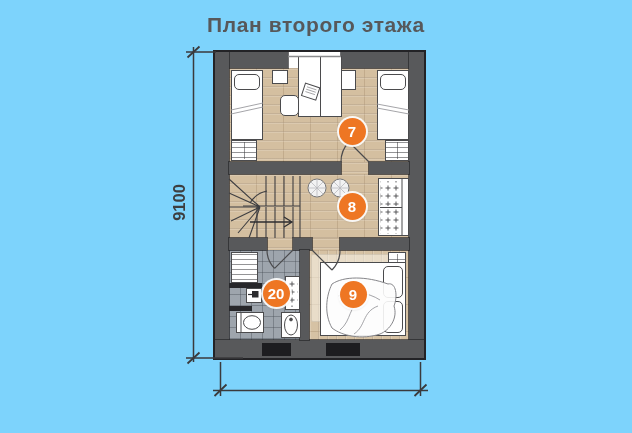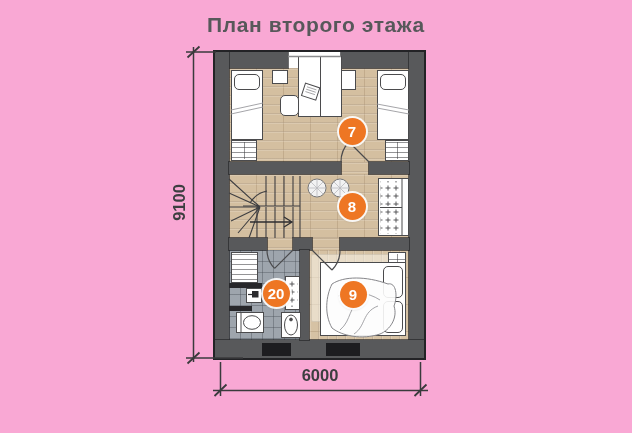--- a/index.html
+++ b/index.html
@@ -1,16 +1,16 @@
 <!DOCTYPE html>
 <html><head>
 <meta charset="utf-8">
 <style>
   html,body{margin:0;padding:0;}
-  .stage{position:relative;width:632px;height:433px;background:#f9a8d4;overflow:hidden;
+  .stage{position:relative;width:632px;height:433px;background:#7dd3fc;overflow:hidden;
          font-family:"Liberation Sans",sans-serif;}
   .abs{position:absolute;box-sizing:border-box;}
   .title{position:absolute;left:0;top:13px;width:100%;text-align:center;
          font-size:21px;font-weight:bold;color:#57585a;letter-spacing:.6px;}
   .dim{position:absolute;color:#3d3e40;font-size:16.5px;font-weight:bold;text-align:center;}
   .dim-v{left:149px;top:193px;width:60px;transform:rotate(-90deg);}
   .dim-h{left:290px;top:366px;width:60px;}
   .outline{left:213px;top:50px;width:213px;height:310px;border:2px solid #232326;}
   .wall{position:absolute;background:#58595b;box-shadow:0 0 0 1px rgba(35,35,38,.65);}
   .stub{position:absolute;background:#27272a;}
@@ -38,21 +38,20 @@
   svg.overlay{position:absolute;left:0;top:0;pointer-events:none;}
 </style>
 </head>
 <body>
 
 <div class="stage">
 
   <div class="title">План второго этажа</div>
 
   <div class="dim dim-v">9100</div>
-  <div class="dim dim-h">6000</div>
 
   <div class="abs outline"></div>
 
   <div class="abs wood" style="left:229px;top:68px;width:180px;height:94px;"></div>
   <div class="abs" style="left:288px;top:52px;width:53px;height:16px;background:#fff;"></div>
   <div class="abs wood" style="left:229px;top:174px;width:180px;height:64px;"></div>
   <div class="abs tile" style="left:229px;top:250px;width:71px;height:90px;"></div>
   <div class="abs wood-v" style="left:309px;top:250px;width:100px;height:90px;"></div>
 
   <div class="abs wood" style="left:341px;top:162px;width:28px;height:12px;"></div>

